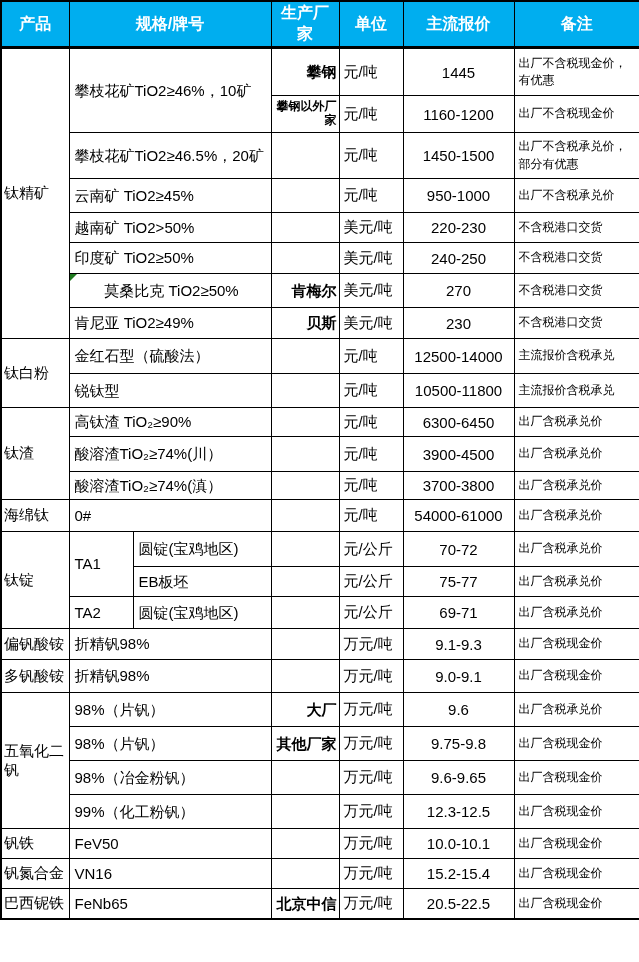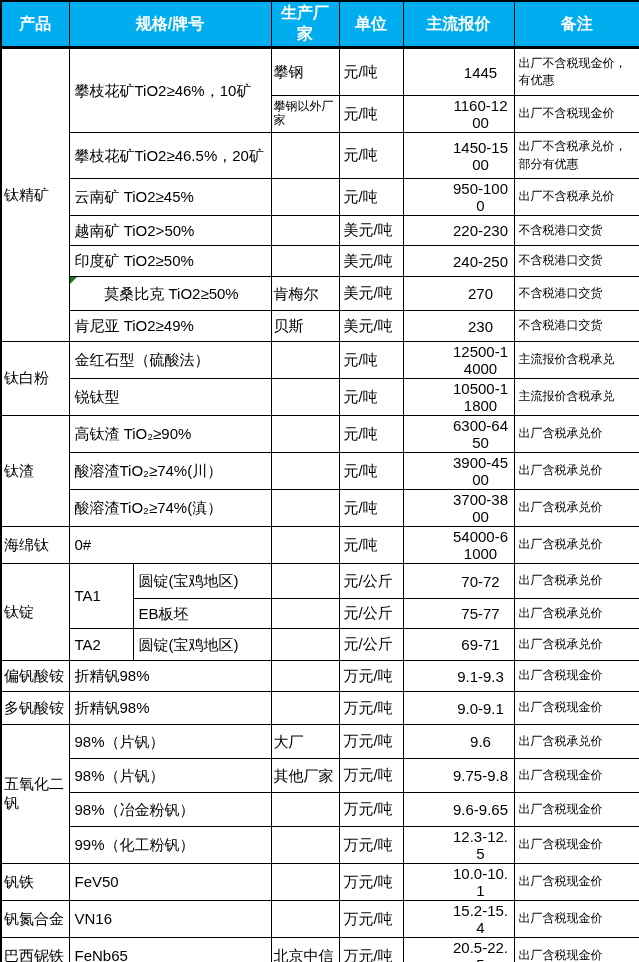--- a/index.html
+++ b/index.html
@@ -27,24 +27,24 @@
   .price thead th{
     background:var(--header-bg);
     color:var(--header-text);
     font-weight:bold;
     font-size:16px;
     text-align:center;
     border-bottom:3px solid var(--border);
   }
   td.product{ line-height:1.25; }
   td.spec, td.grade, td.spectype{ text-align:left; padding-left:5px; line-height:1.3; }
-  td.maker{ text-align:left; line-height:1.15; }
+  td.maker{ text-align:right; line-height:1.15;font-weight:bold; }
   td.maker.small{ font-size:12px; }
   td.unit{ text-align:left; padding-left:4px; }
-  td.price-val{ text-align:center;padding-left:46px; }
+  td.price-val{ text-align:center; }
   td.note{ text-align:left; padding-left:4px; font-size:12px; line-height:1.45; }
   td.rel{ position:relative;text-align:center; }
   .err-tri{
     position:absolute; top:0; left:0; width:0; height:0;
     border-top:7px solid var(--error-indicator);
     border-right:7px solid transparent;
   }
 </style>
 </head>
 <body>

